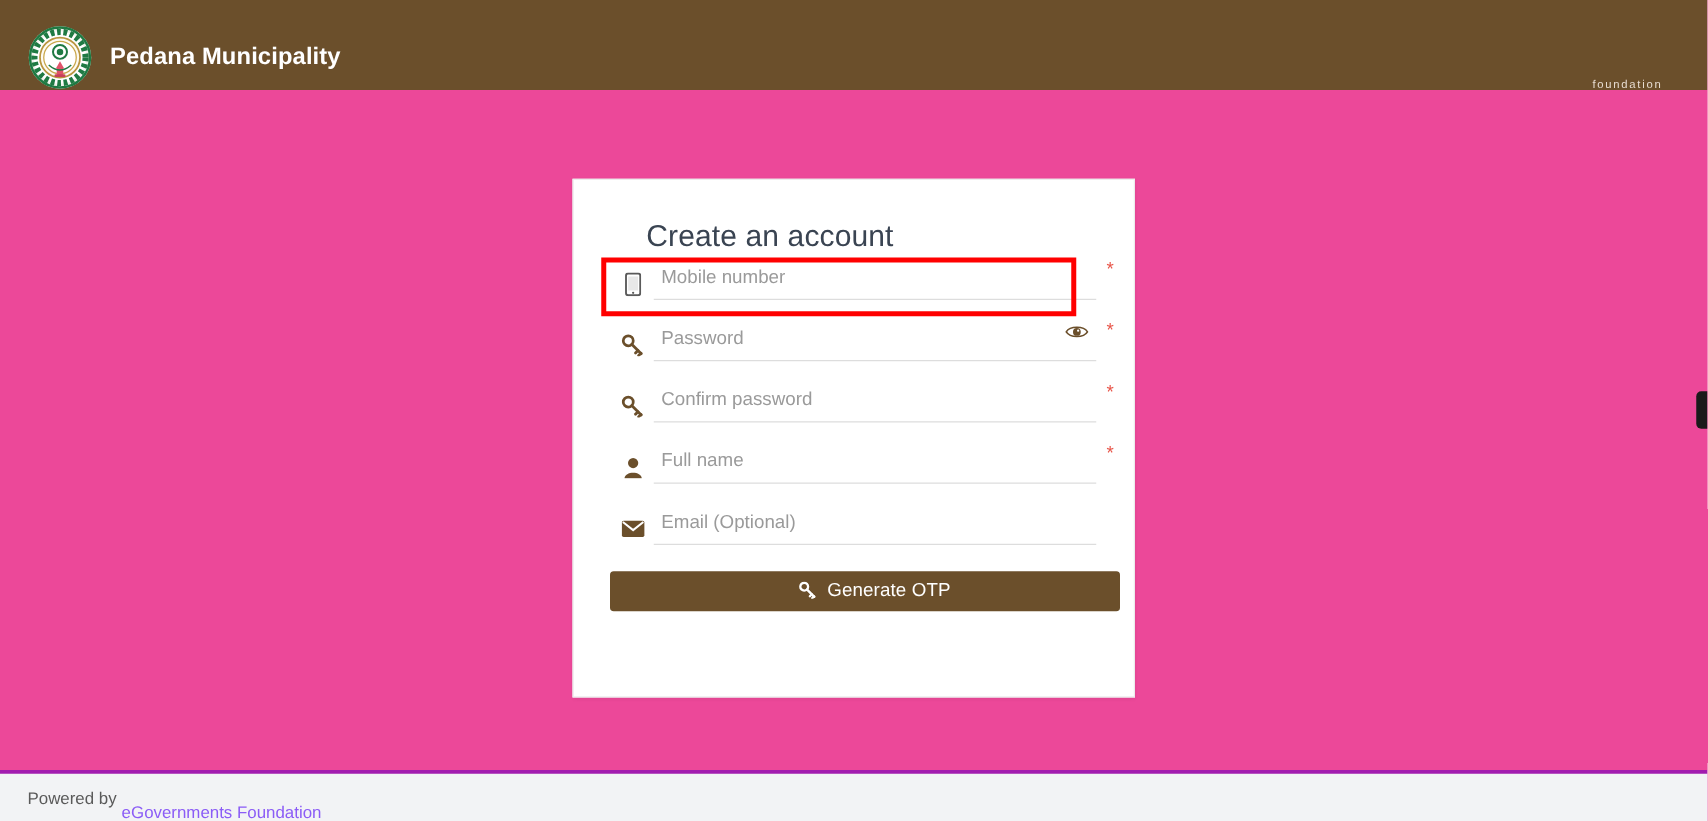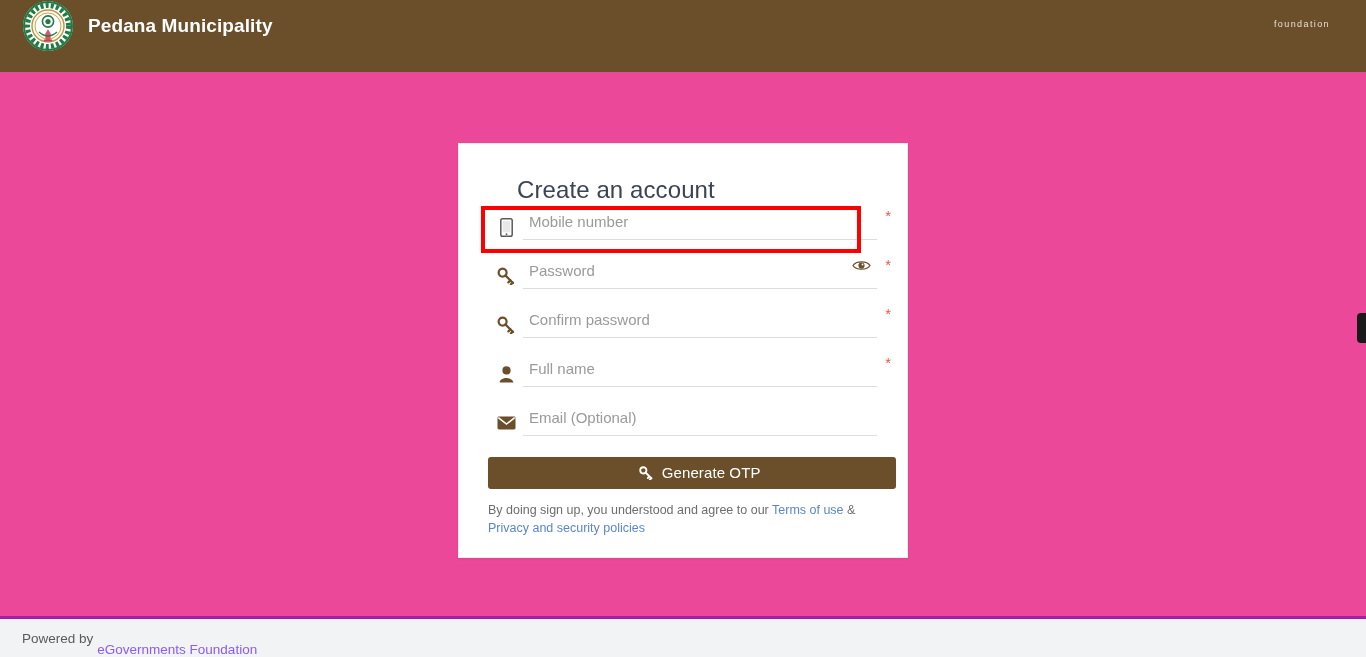--- a/index.html
+++ b/index.html
@@ -17,21 +17,21 @@
   }
 
   
   .header {
     position: absolute;
     top: 0; left: 0;
     width: 1366px;
     height: 72px;
     background: #6b4f2b;
     display: flex;
-    align-items: flex-start;
+    align-items: flex-end;
     justify-content: space-between;
     padding: 0 34px 0 22px;
   }
 
   .brand {
     display: flex;
     align-items: center;
     gap: 14px;
   }
 
@@ -368,21 +368,20 @@
         <span class="key-ic">
           <svg width="14" height="14" viewBox="0 0 18 18">
             <circle cx="5.6" cy="5.6" r="4" fill="none" stroke="#ffffff" stroke-width="2.4"></circle>
             <path d="M8.4 8.4 L16 16" stroke="#ffffff" stroke-width="2.4" stroke-linecap="round"></path>
             <path d="M13.4 13.4 L11.4 15.4" stroke="#ffffff" stroke-width="2.4" stroke-linecap="round"></path>
             <path d="M15.8 15.6 L13.9 17.4" stroke="#ffffff" stroke-width="2.4" stroke-linecap="round"></path>
           </svg>
         </span><span>Generate OTP</span>
       </button>
 
-      <div class="terms"><span>By doing sign up, you understood and agree to our </span><a href="#">Terms of use</a><span> &amp; </span><a href="#">Privacy and security policies</a></div>
 
     </div>
 
     <div class="highlight-box"></div>
 
   </div>
 </div>
 
 <div class="footer">
   <span>Powered by</span>

